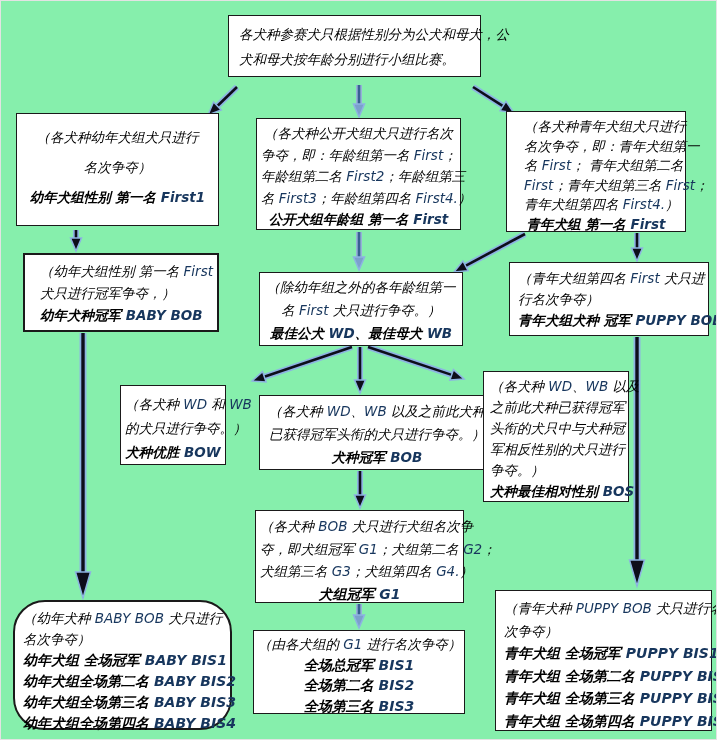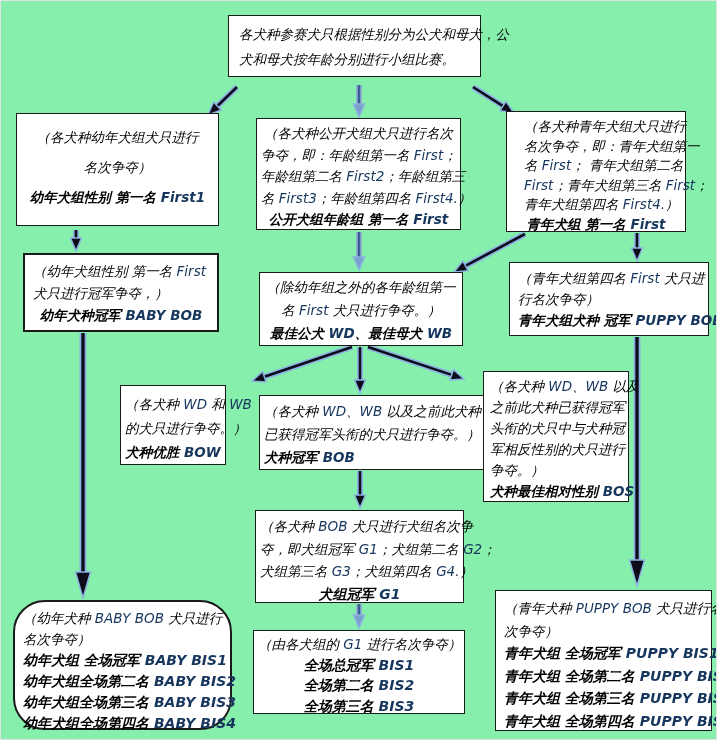--- a/index.html
+++ b/index.html
@@ -25,25 +25,25 @@
   }
   .node .line{white-space:nowrap;}
   .node .line.c{text-align:center;}
   .b{font-weight:bold;}
   .nvy{color:#17365d;}
   
   .n-top        {left:227px;top:14px; width:253px;height:62px; padding:6px 10px;line-height:25px;text-align:left;}
   .n-baby_first {left:15px; top:112px;width:203px;height:113px;padding:8px 6px; line-height:30px;text-align:center;}
   .n-open_first {left:255px;top:117px;width:205px;height:112px;padding:4px 4px; line-height:21.5px;text-align:center;}
   .n-puppy_first{left:505px;top:110px;width:180px;height:121px;padding:5px 17px; line-height:19.5px;text-align:left;}
-  .n-baby_bob   {left:22px; top:252px;width:196px;height:79px; padding:5px 8px; line-height:22px;text-align:left;border-width:2px;}
+  .n-baby_bob   {left:22px; top:252px;width:196px;height:79px; padding:5px 15px; line-height:22px;text-align:left;border-width:2px;}
   .n-wd_wb      {left:258px;top:271px;width:204px;height:74px; padding:3px 4px; line-height:23px;text-align:center;}
   .n-puppy_bob  {left:508px;top:261px;width:200px;height:74px; padding:5px 8px; line-height:21px;text-align:left;}
   .n-bow        {left:119px;top:384px;width:106px;height:80px; padding:6px 4px; line-height:24px;text-align:center;}
-  .n-bob        {left:258px;top:394px;width:236px;height:75px; padding:4px 4px; line-height:23px;}
+  .n-bob        {left:258px;top:394px;width:236px;height:75px; padding:4px 4px; line-height:23px;text-align:center;}
   .n-bos        {left:482px;top:370px;width:146px;height:131px;padding:4px 6px; line-height:21px;text-align:left;}
   .n-g1         {left:254px;top:509px;width:209px;height:93px; padding:4px 4px; line-height:22.5px;text-align:center;}
   .n-bis        {left:252px;top:629px;width:212px;height:84px; padding:3px 4px; line-height:20.5px;text-align:center;}
   .n-baby_bis   {left:12px; top:599px;width:219px;height:130px;padding:6px 8px; line-height:21px;text-align:left;border-width:2px;border-radius:32px;}
   .n-puppy_bis  {left:494px;top:589px;width:217px;height:141px;padding:6px 8px; line-height:22.5px;text-align:left;}
   .n-baby_bis .b,.n-puppy_bis .b,.n-bis .b,.n-g1 .b{font-size:14px;}
 </style>
 </head>
 <body>
 

